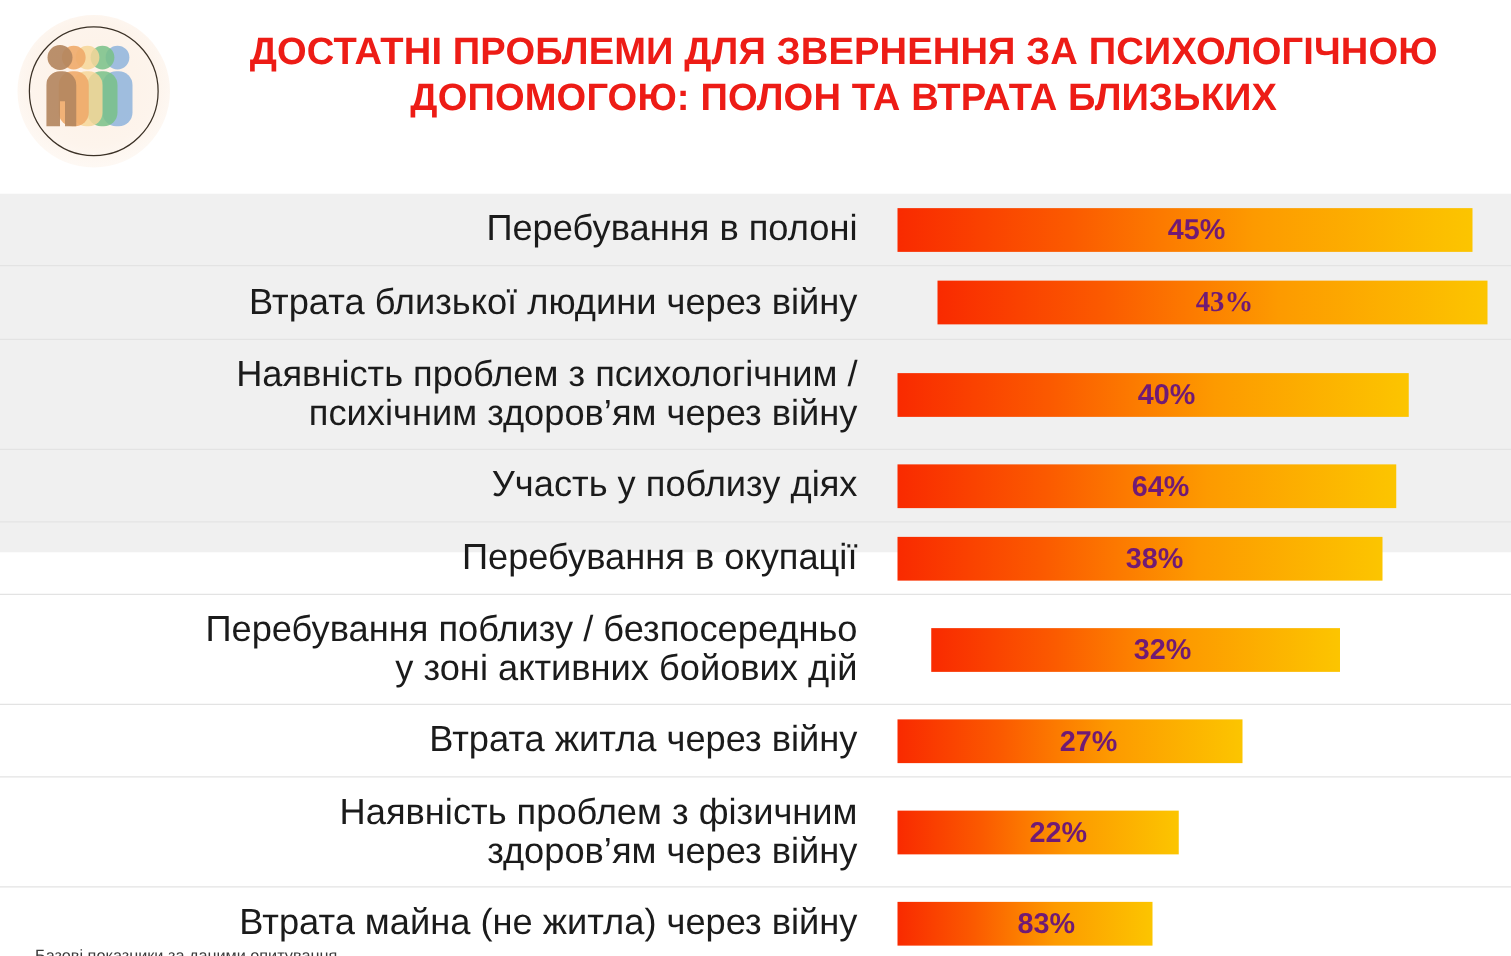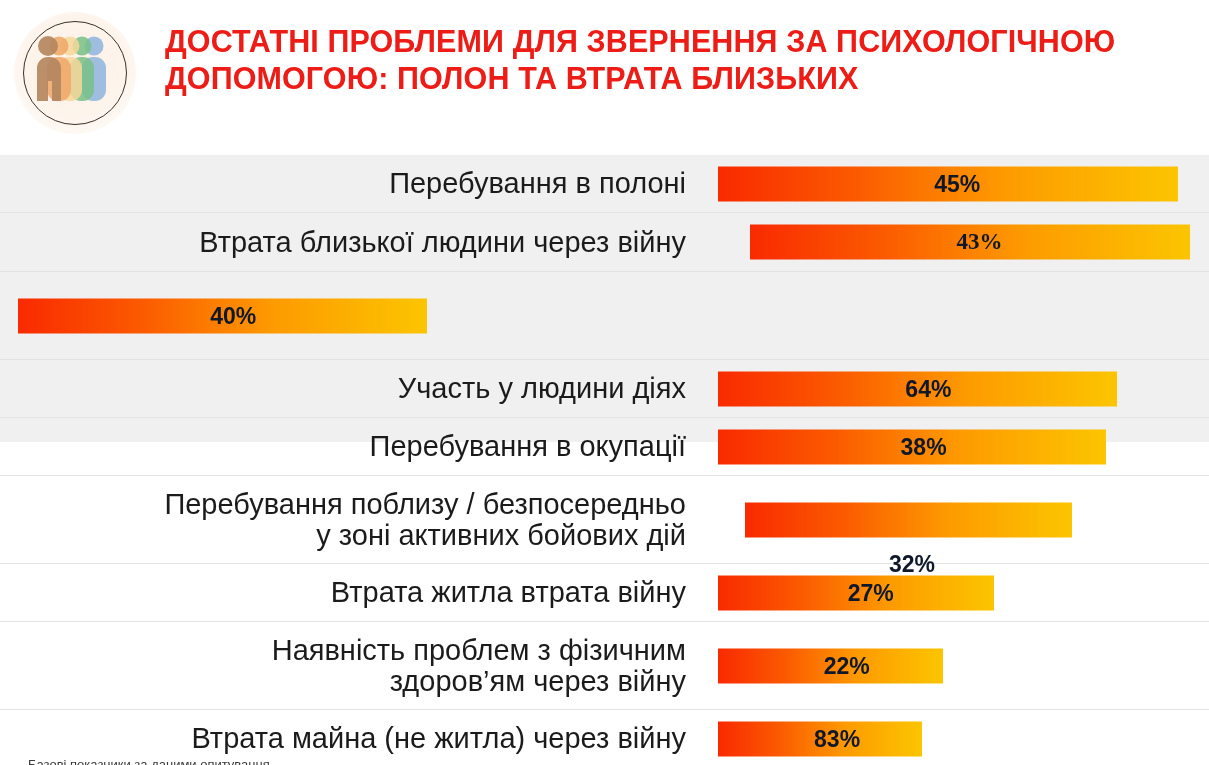--- a/index.html
+++ b/index.html
@@ -26,20 +26,21 @@
   }
   .logo-figs { position:absolute; left:9px; top:9px; width:104px; height:104px; overflow:hidden; }
   .logo-figs svg { position:absolute; left:14px; top:14px; }
 
   .title {
     position:absolute; left:165px; top:23px; width:1020px;
     color:#ED1C16;
     font-size:30.5px; font-weight:bold; line-height:37px;
     letter-spacing:0.1px;
     text-transform:uppercase;
+    text-align:center;
   }
 
   
   .band-gray {
     position:absolute; left:0; top:155px; width:1209px; height:287px;
     background:#f0f0f0;
   }
   .band-white {
     position:absolute; left:0; top:442px; width:1209px; height:315px;
     background:#ffffff;
@@ -71,21 +72,21 @@
     left:18px;
     top:50%;
     transform:translateY(-50%);
     height:35px;
     background:linear-gradient(to right, #F92A00 0%, #FB5A00 30%, #FD9A00 62%, #FCC500 100%);
   }
   .bar-value {
     position:absolute;
     top:50%;
     transform:translateY(-50%);
-    color:#0f172a;
+    color:#701a75;
     font-size:23px;
     font-weight:bold;
     white-space:nowrap;
   }
 
   
   .footnote {
     position:absolute; left:0; top:757px; width:1209px; height:22px;
     overflow:hidden;
     color:#3a3a3a; font-size:13px; line-height:15px;
@@ -142,49 +143,51 @@
         </div>
       </div>
       <div class="row" style="height: 59px; gap: 32px;">
         <div class="row-label">Втрата близької людини через війну</div>
         <div class="bar-area">
           <div class="bar" style="width: 439.556px;"></div>
           <div class="bar-value" style="left: 224.591px; font-family: Liberation Serif, serif;">43%</div>
         </div>
       </div>
       <div class="row" style="height: 88px;">
+        <div class="row-label">Наявність проблем з психологічним /
+психічним здоров’ям через війну</div>
         <div class="bar-area">
           <div class="bar" style="width: 408.889px;"></div>
           <div class="bar-value" style="left: 210.178px;">40%</div>
         </div>
       </div>
       <div class="row" style="height: 58px;">
-        <div class="row-label">Участь у людини діях</div>
+        <div class="row-label">Участь у поблизу діях</div>
         <div class="bar-area">
           <div class="bar" style="width: 398.667px;"></div>
           <div class="bar-value" style="left: 205.373px;">64%</div>
         </div>
       </div>
       <div class="row" style="height: 58px;">
         <div class="row-label">Перебування в окупації</div>
         <div class="bar-area">
           <div class="bar" style="width: 388.444px;"></div>
           <div class="bar-value" style="left: 200.569px;">38%</div>
         </div>
       </div>
       <div class="row" style="height: 88px; gap: 27px;">
         <div class="row-label">Перебування поблизу / безпосередньо
 у зоні активних бойових дій</div>
         <div class="bar-area">
           <div class="bar" style="width: 327.111px;"></div>
-          <div class="bar-value" style="left: 162px; margin-top: 44px;">32%</div>
-        </div>
-      </div>
-      <div class="row" style="height: 58px;">
-        <div class="row-label">Втрата житла втрата війну</div>
+          <div class="bar-value" style="left: 180px;">32%</div>
+        </div>
+      </div>
+      <div class="row" style="height: 58px;">
+        <div class="row-label">Втрата житла через війну</div>
         <div class="bar-area">
           <div class="bar" style="width: 276px;"></div>
           <div class="bar-value" style="left: 147.72px;">27%</div>
         </div>
       </div>
       <div class="row" style="height: 88px;">
         <div class="row-label">Наявність проблем з фізичним
 здоров’ям через війну</div>
         <div class="bar-area">
           <div class="bar" style="width: 224.889px;"></div>

